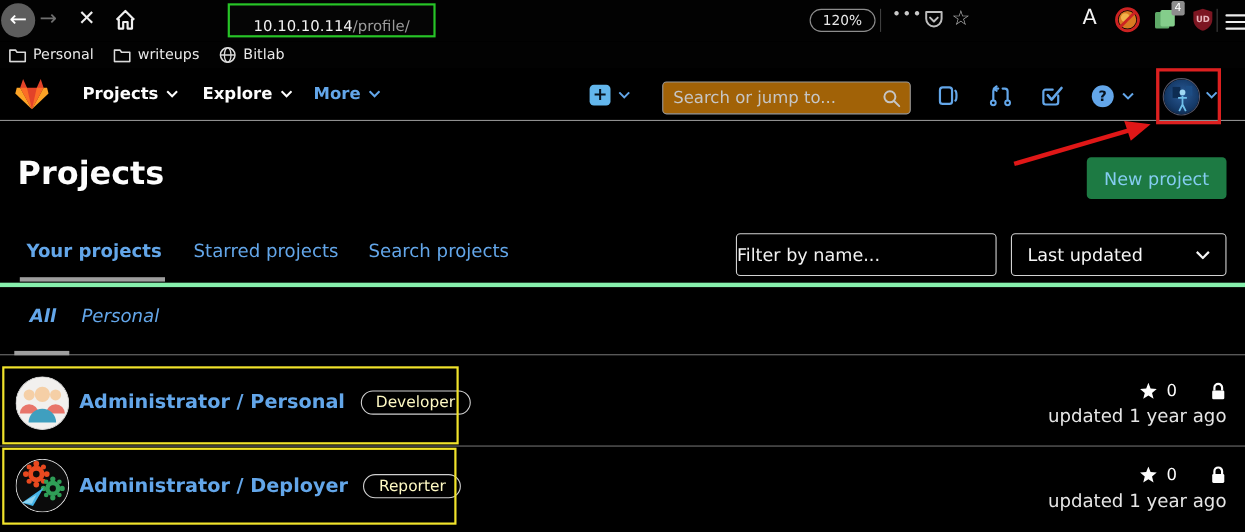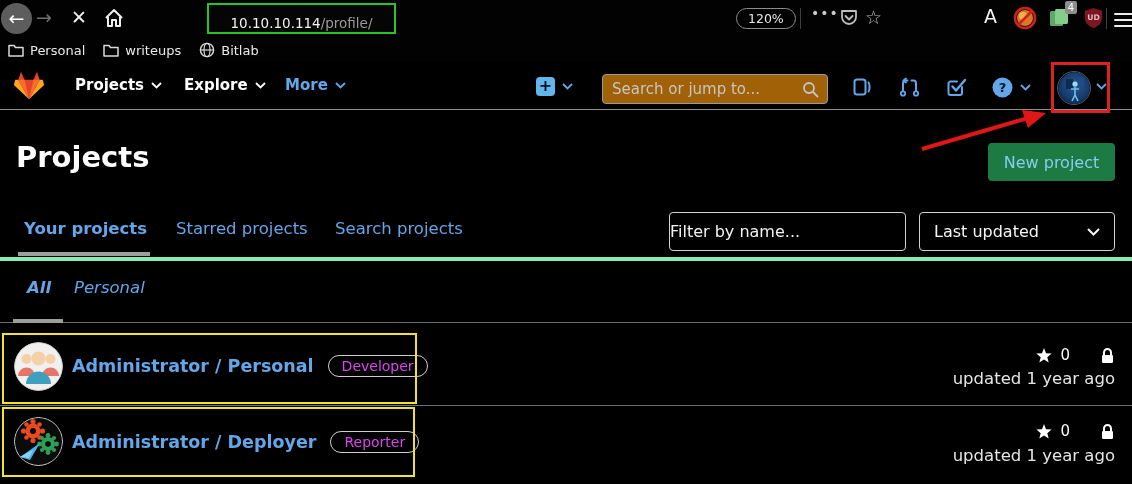--- a/index.html
+++ b/index.html
@@ -75,21 +75,21 @@
   .subtabs-row { position:absolute; left:0; top:261px; width:1132px; height:62px; border-bottom:1px solid #6e6e6e;font-style:italic; }
   .subtab { position:absolute; top:17px; font-size:16.5px; color:#63a6e9; }
   .subtab.active { font-weight:bold; }
   .subtab-underline { position:absolute; left:13px; top:58px; width:50px; height:4px; background:#9e9e9e; }
 
   .proj-row { position:absolute; left:0; width:1132px; }
   .row-sep { position:absolute; left:0; width:1132px; height:1px; background:#6e6e6e; }
   .proj-avatar { position:absolute; left:14px; width:49px; height:49px; border-radius:50%; overflow:hidden; }
   .proj-title { position:absolute; left:72px; font-size:17.5px; font-weight:bold; color:#63a6e9;
                 display:flex; align-items:center; gap:14px; }
-  .role-badge { font-weight:normal; font-size:14px; color:#d946ef; border:1px solid #cfcfcf;
+  .role-badge { font-weight:normal; font-size:14px; color:#fef9c3; border:1px solid #cfcfcf;
                 border-radius:14px; padding:2px 13px; }
   .row-right1 { position:absolute; right:17px; display:flex; align-items:center; gap:8px;
                 color:#fdfdfd; font-size:15px; }
   .row-right2 { position:absolute; right:17px; color:#e5e5e5; font-size:16.5px; }
   .lockgap { margin-left:22px; }
   .yellow-box { position:absolute; border:2px solid #f1e32b; z-index:30; }
 
   svg { display:block; }
 </style>
 </head>

